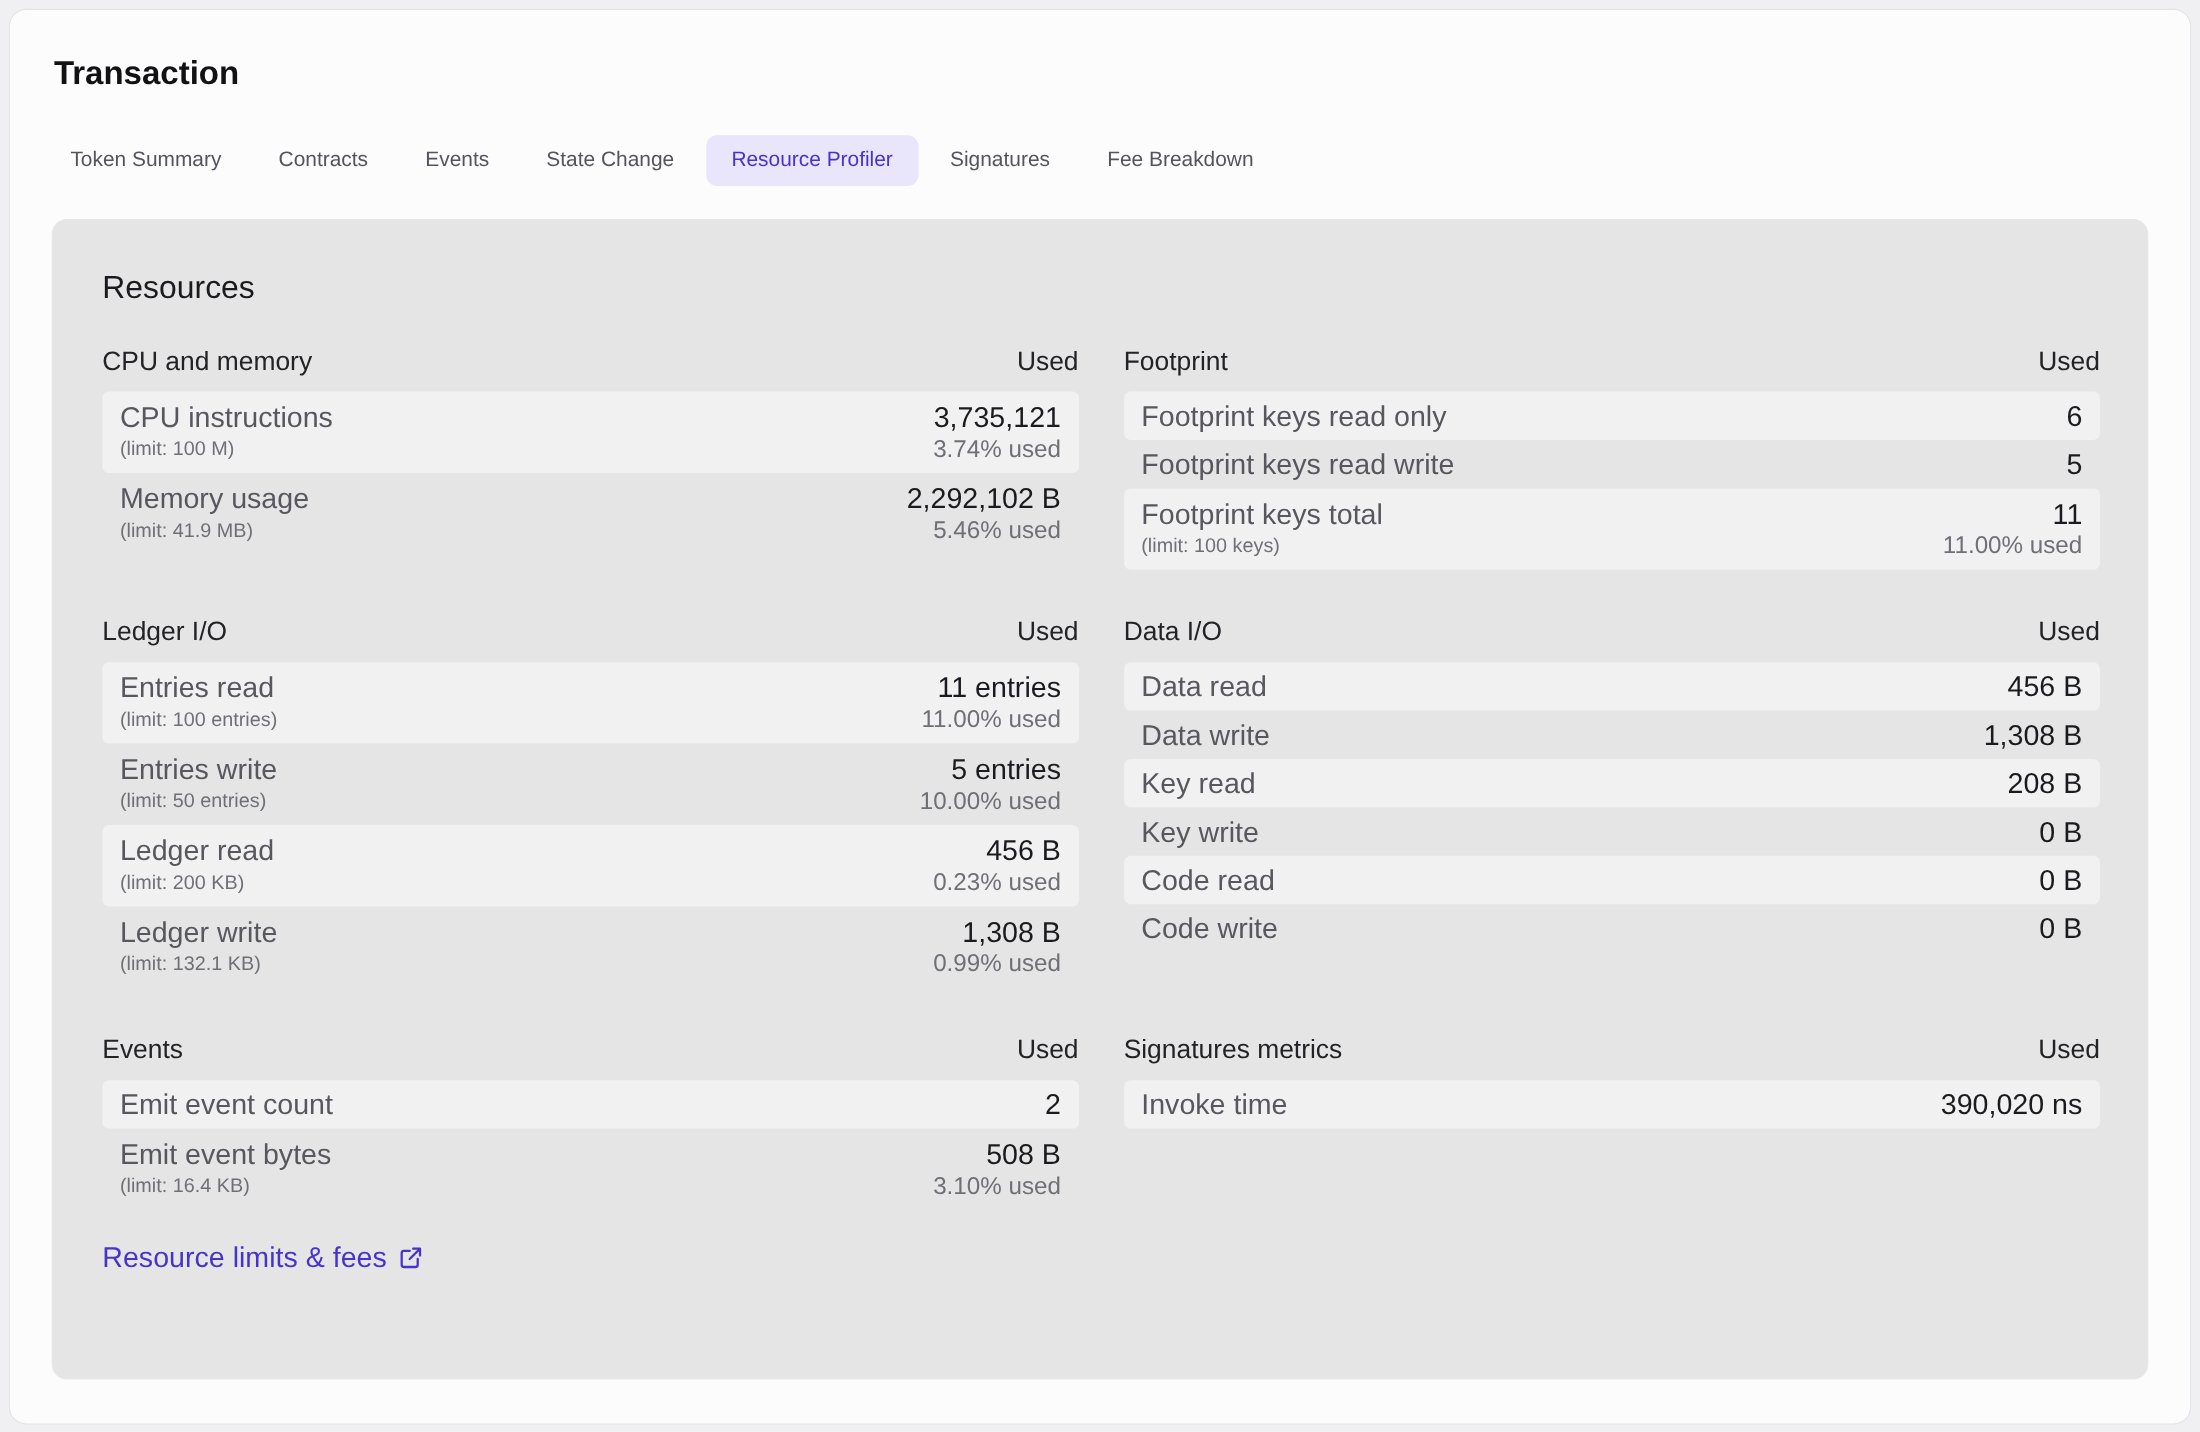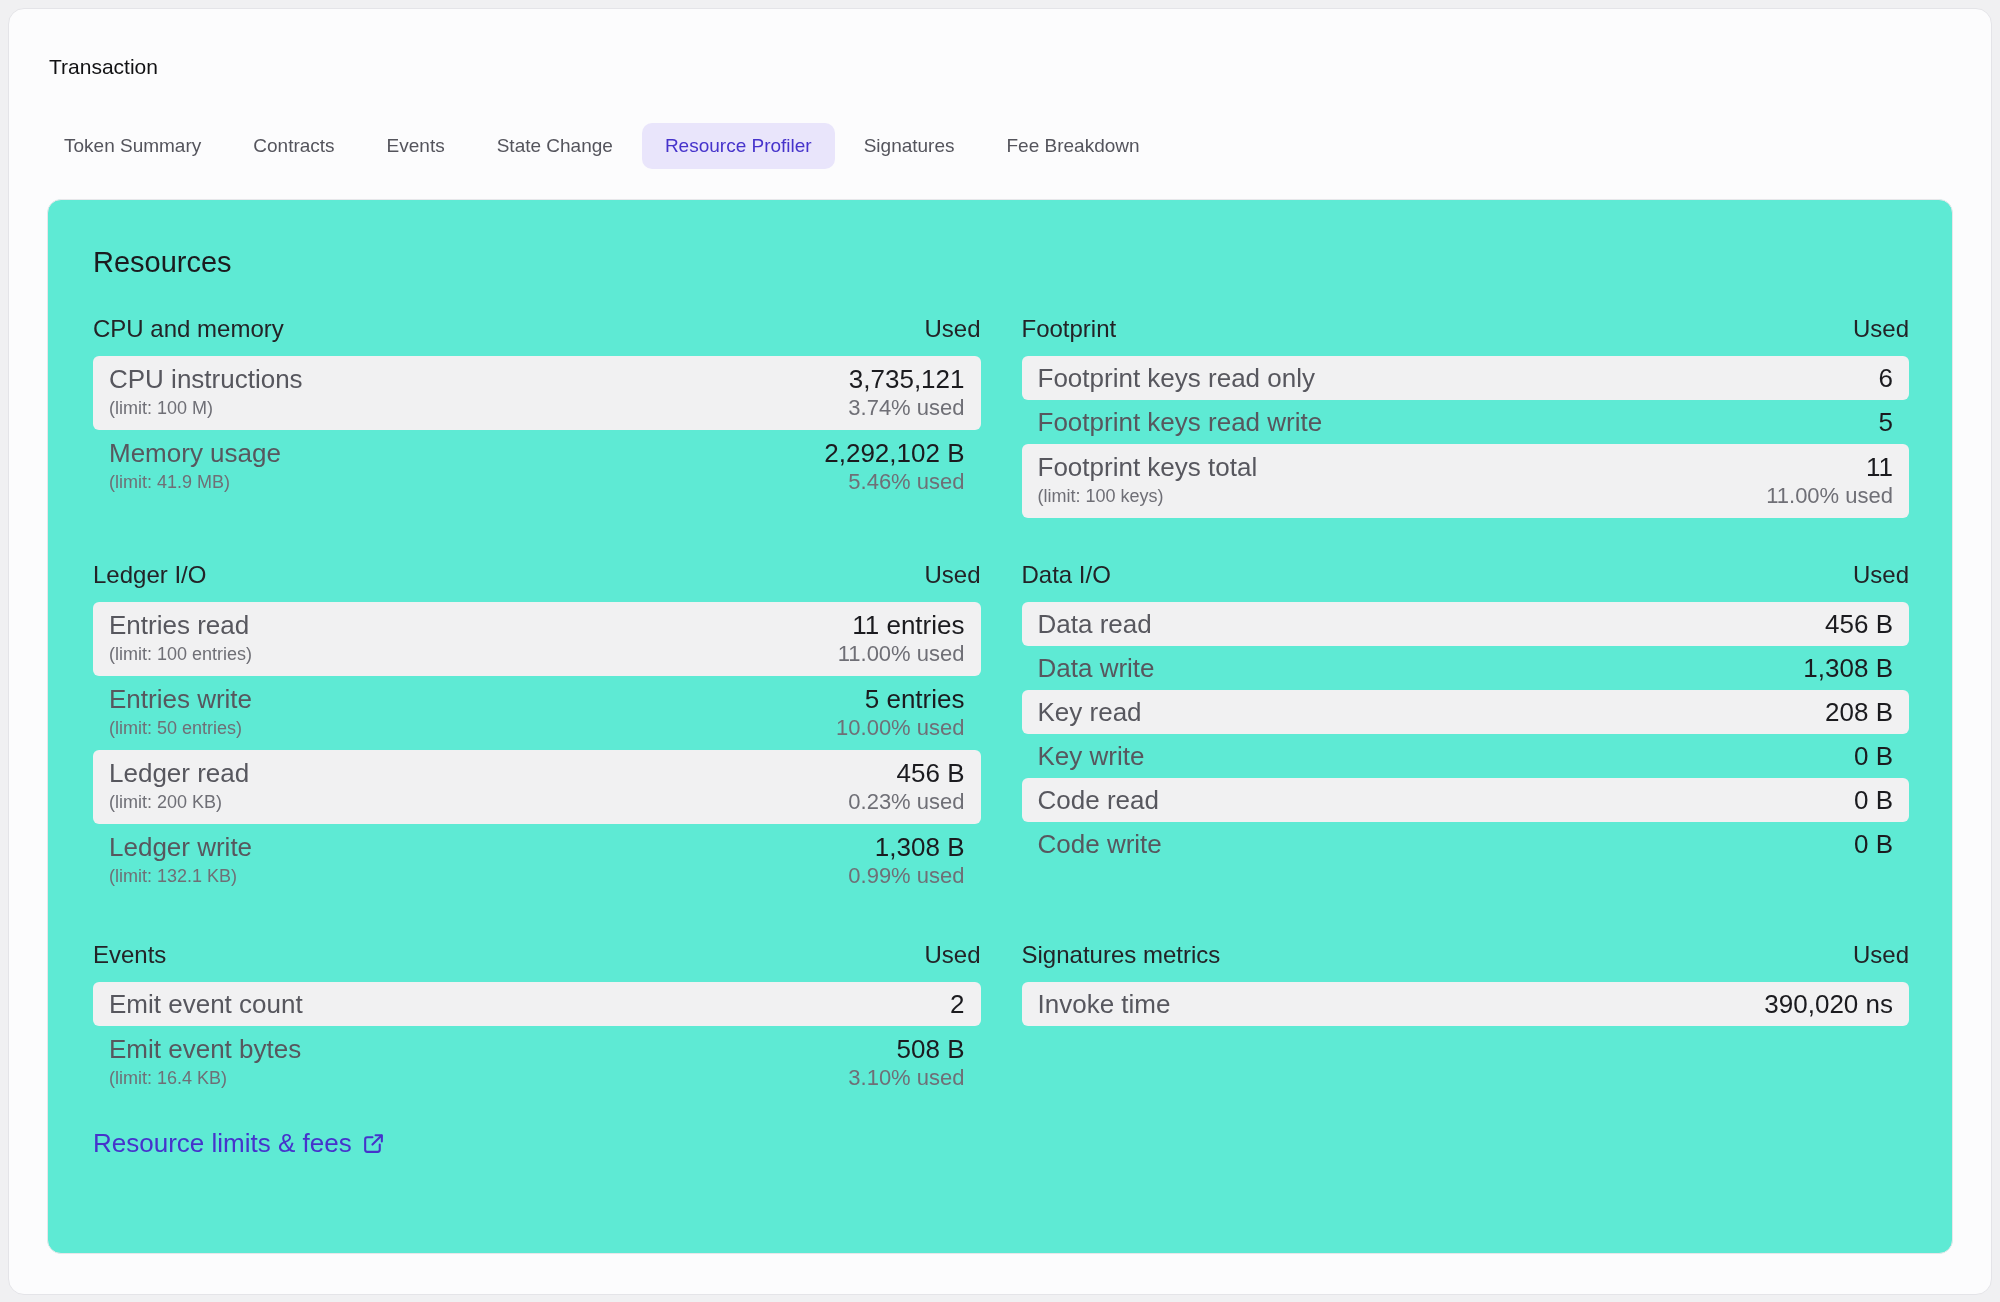--- a/index.html
+++ b/index.html
@@ -15,23 +15,23 @@
     position: absolute;
     left: 8px; top: 8px; right: 8px; bottom: 7px;
     background: #fcfcfd;
     border: 1px solid #e4e4e8;
     border-radius: 16px;
     padding: 32px 38px 0 38px;
     box-sizing: border-box;
   }
   h1.page-title {
     margin: 8px 0 0 2px;
-    font-size: 21px;
+    font-size: 30px;
     line-height: 36px;
-    font-weight: normal;
+    font-weight: bold;
     color: #121214;
   }
   .tabs {
     display: flex;
     gap: 6px;
     margin-top: 38px;
     margin-left: -6px;
     align-items: center;
   }
   .tab {
@@ -45,21 +45,21 @@
     border-radius: 10px;
     cursor: pointer;
     white-space: nowrap;
   }
   .tab.active {
     color: #4633cb;
     background: #e9e5fb;
   }
   .card {
     margin-top: 30px;
-    background: #5eead4;
+    background: #e5e5e5;
     border: 1px solid #e7e7ea;
     border-radius: 14px;
     padding: 44px 43px 0 45px;
     box-sizing: border-box;
     height: 1055px;
   }
   h2.card-title {
     margin: 0;
     font-size: 29px;
     line-height: 36px;

